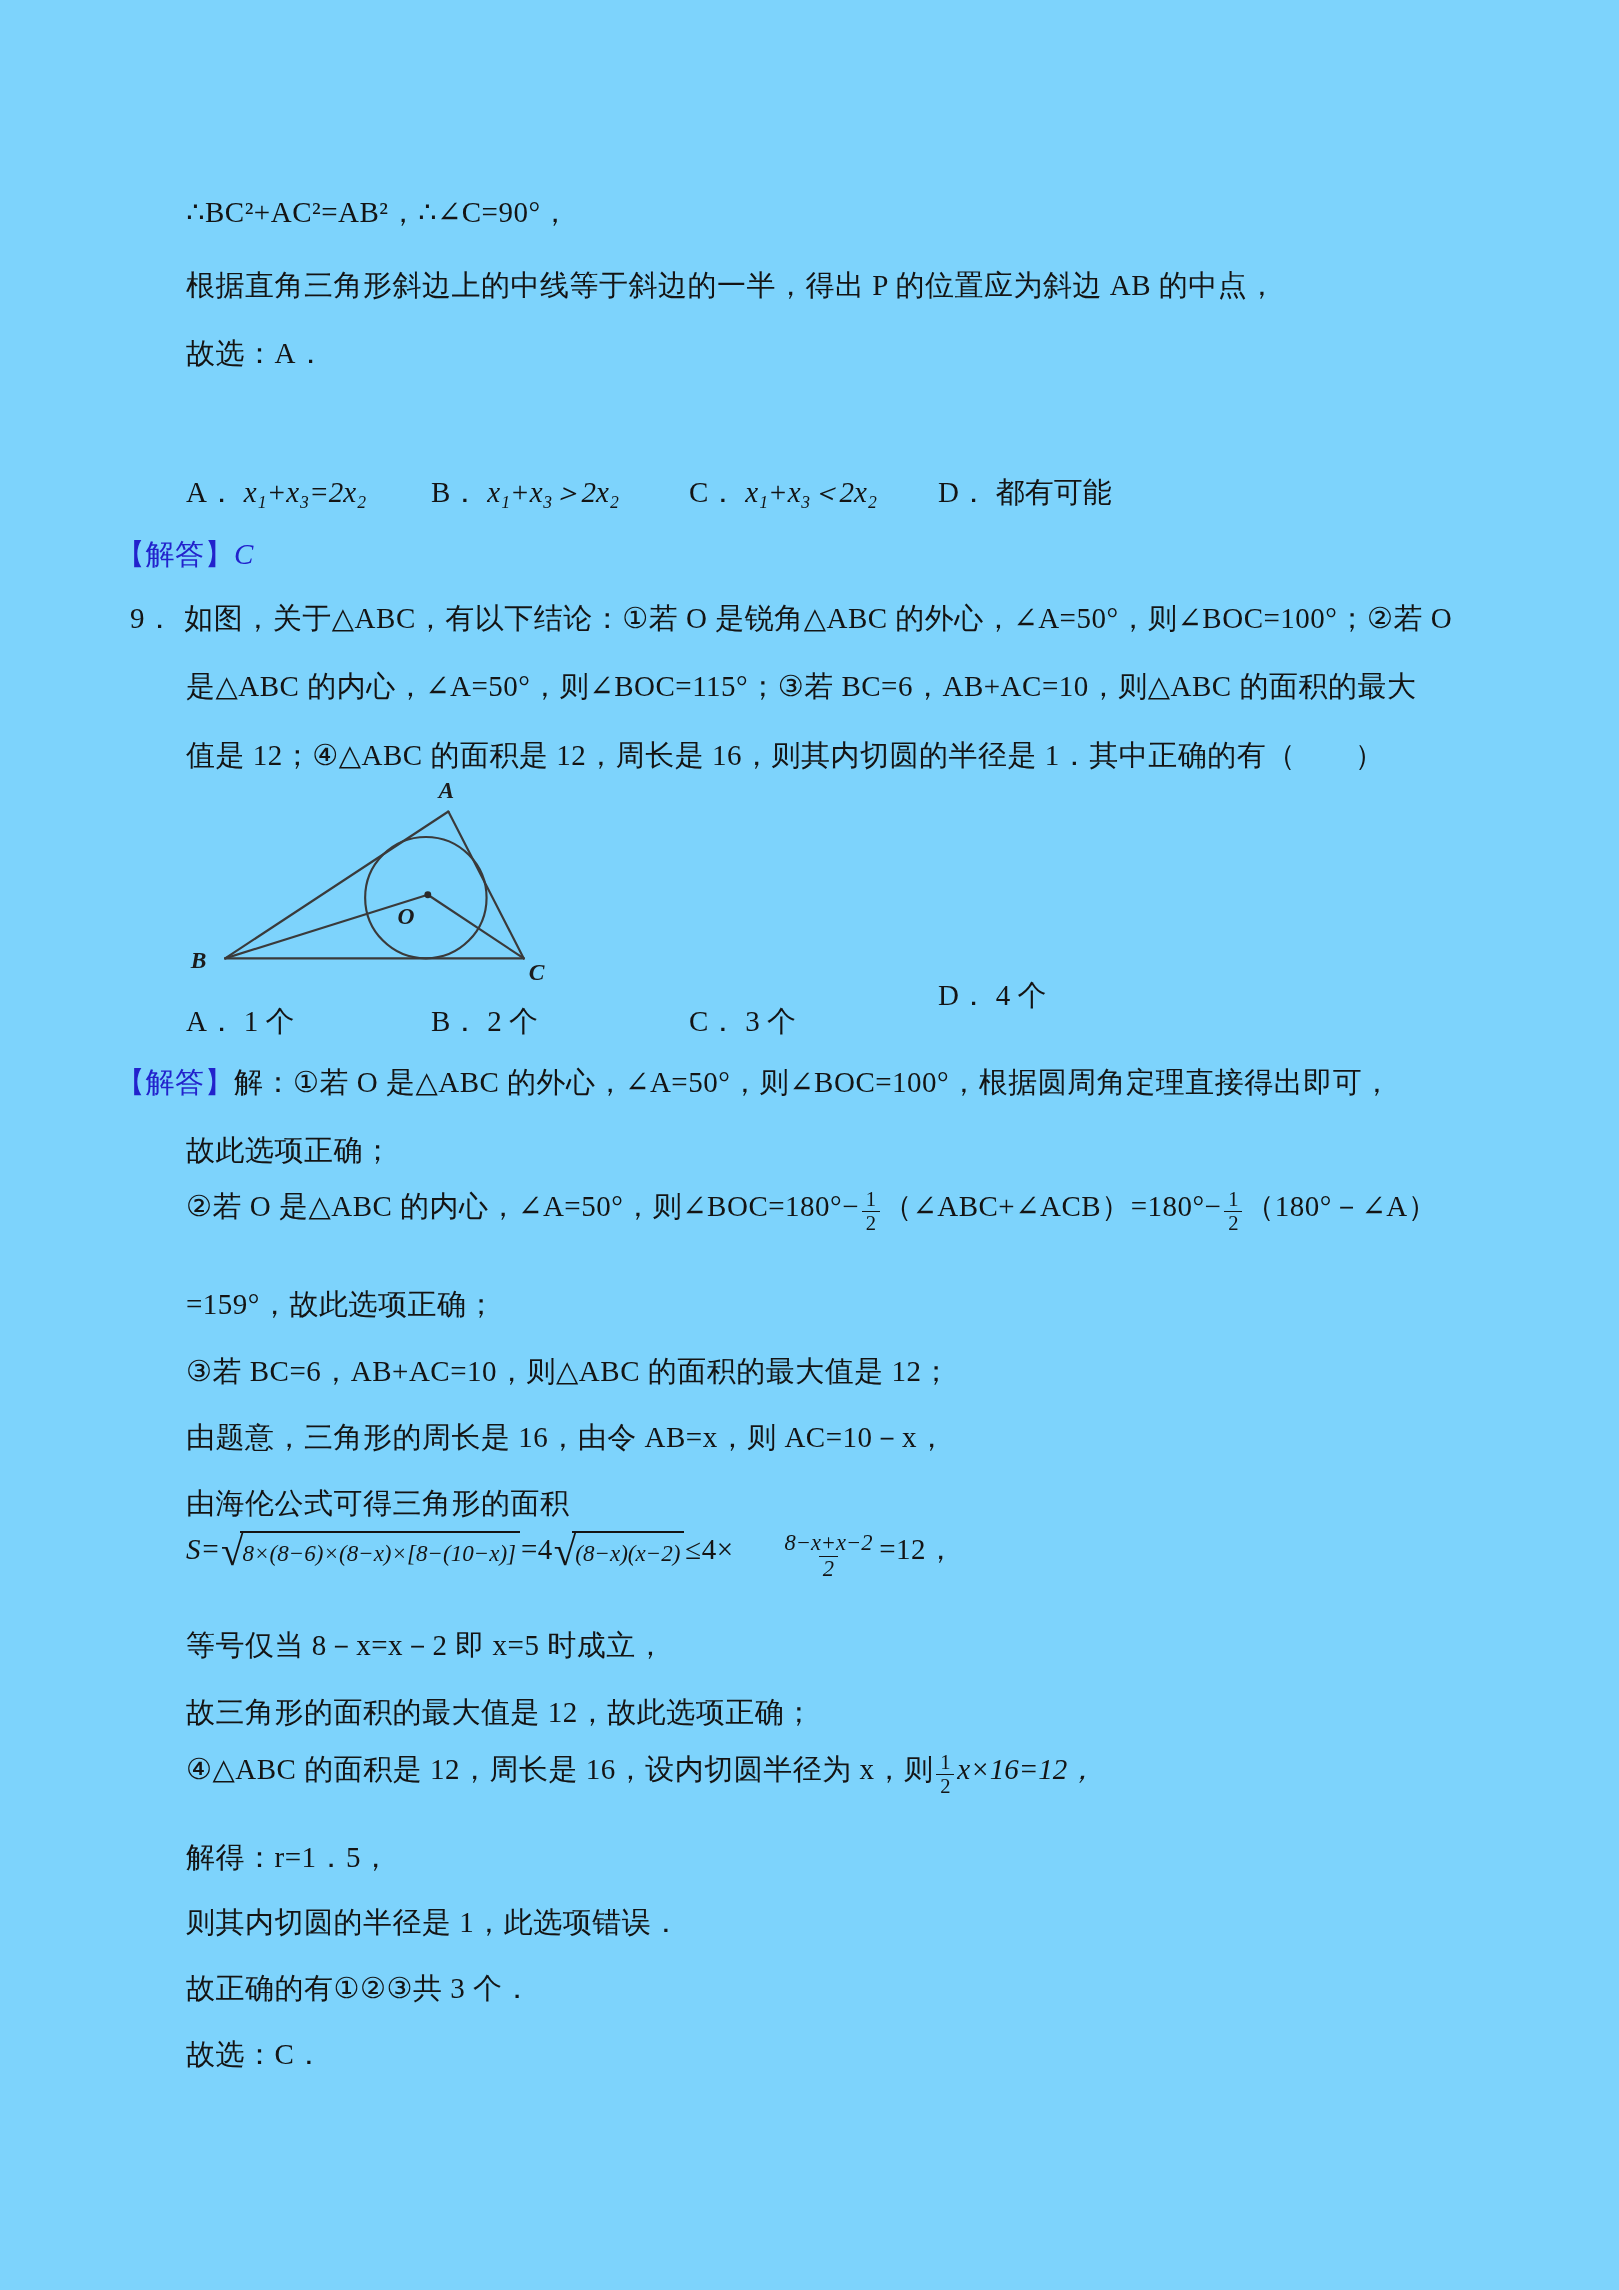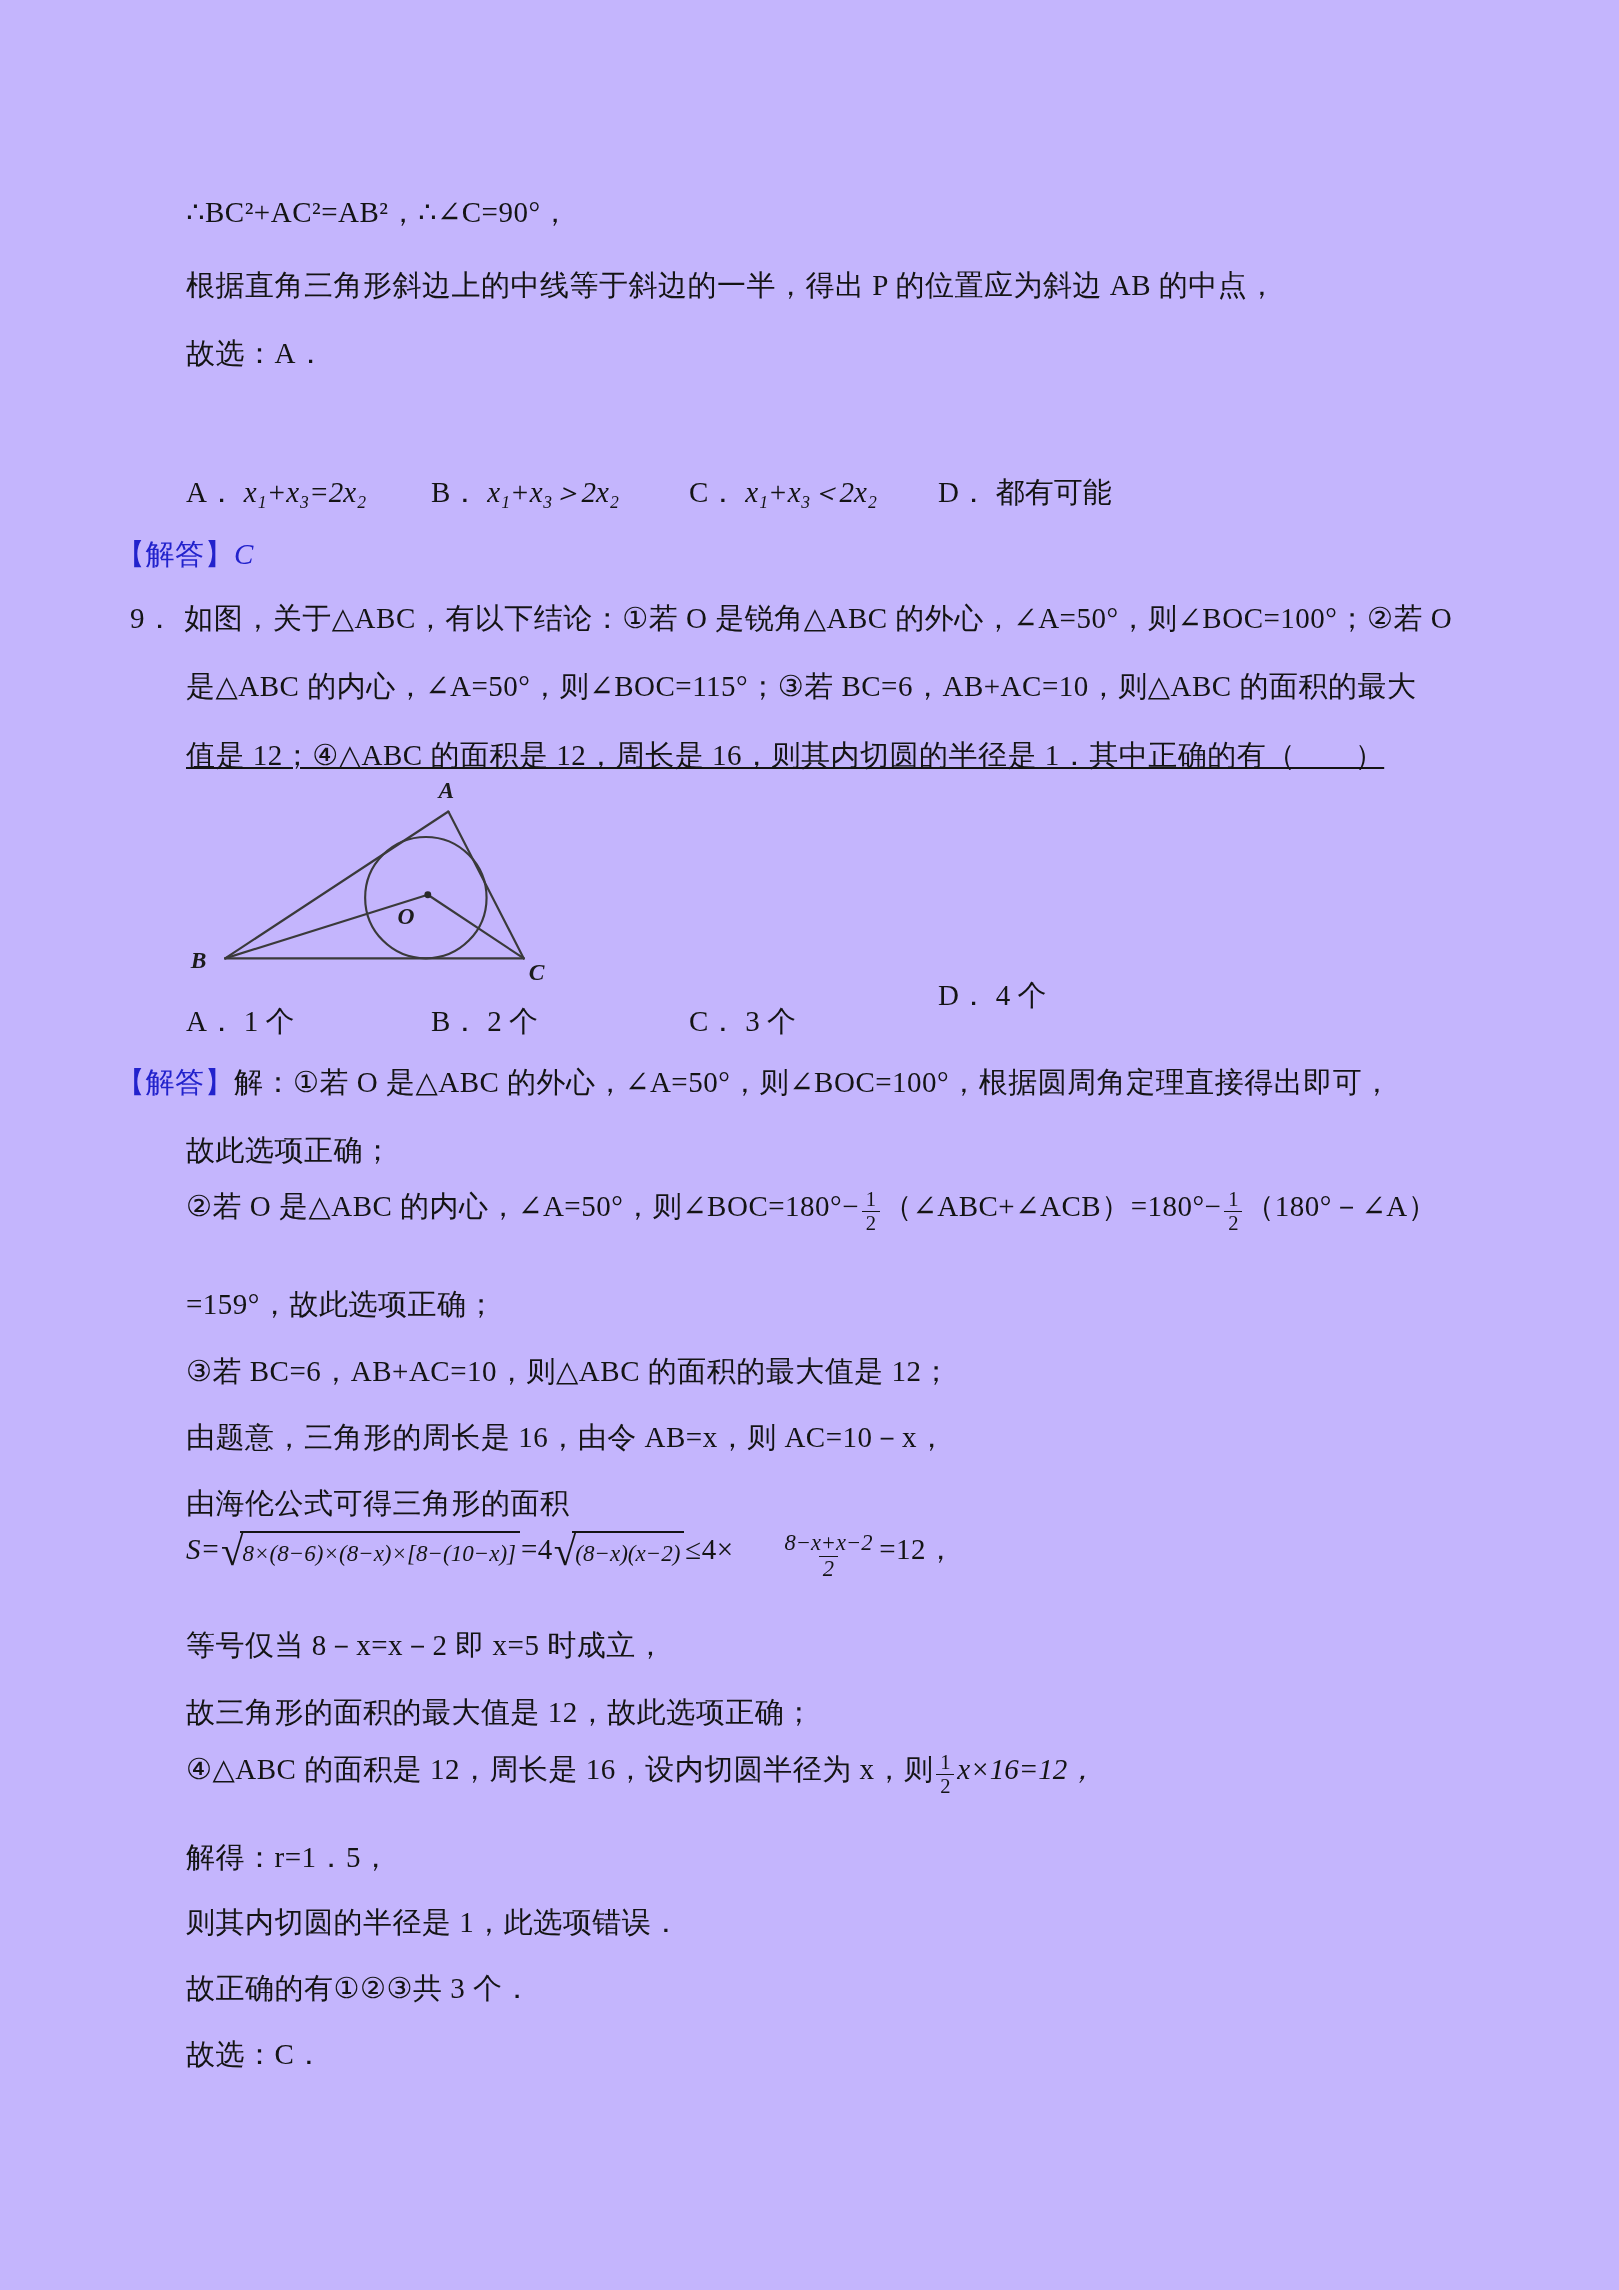--- a/index.html
+++ b/index.html
@@ -1,20 +1,20 @@
 <!DOCTYPE html>
 <html><head>
 <meta charset="utf-8">
 <style>
   * { margin:0; padding:0; box-sizing:border-box; }
   body { background:#ffffff; }
   .page {
     position:relative;
     width:1619px; height:2291px;
-    background:#c4b5fd;
+    background:#7dd3fc;
     font-family:"Liberation Serif","DejaVu Serif","DejaVu Sans",serif;
     color:#141414;
     overflow:hidden;
   }
   .line {
     position:absolute;
     font-size:29px;
     line-height:1.25;
     white-space:nowrap;
     letter-spacing:0.5px;
@@ -68,21 +68,21 @@
   </div>
 
   <div class="line" style="left:116px; top:536px;">
     <span class="blue">【解答】</span><span class="blue math">C</span>
   </div>
 
   <div class="line" style="left:130px; top:600px;">
     <span class="qnum">9．</span><span>如图，关于△ABC，有以下结论：①若 O 是锐角△ABC 的外心，∠A=50°，则∠BOC=100°；②若 O</span>
   </div>
   <div class="line" style="left:186px; top:668px;">是△ABC 的内心，∠A=50°，则∠BOC=115°；③若 BC=6，AB+AC=10，则△ABC 的面积的最大</div>
-  <div class="line" style="left:186px; top:737px;text-decoration:underline;">值是 12；④△ABC 的面积是 12，周长是 16，则其内切圆的半径是 1．其中正确的有（　　）</div>
+  <div class="line" style="left:186px; top:737px;">值是 12；④△ABC 的面积是 12，周长是 16，则其内切圆的半径是 1．其中正确的有（　　）</div>
 
   <div class="figure" style="left:137px; top:772px;">
     <svg width="470" height="221" viewBox="0 0 480 225">
       <g stroke="#3a3a3a" stroke-width="2.2" fill="none" stroke-linecap="round">
         <line x1="90" y1="190" x2="318" y2="40"></line>
         <line x1="318" y1="40" x2="395" y2="190"></line>
         <line x1="90" y1="190" x2="395" y2="190"></line>
         <circle cx="295" cy="128" r="62"></circle>
         <line x1="90" y1="190" x2="297" y2="125"></line>
         <line x1="297" y1="125" x2="395" y2="190"></line>

